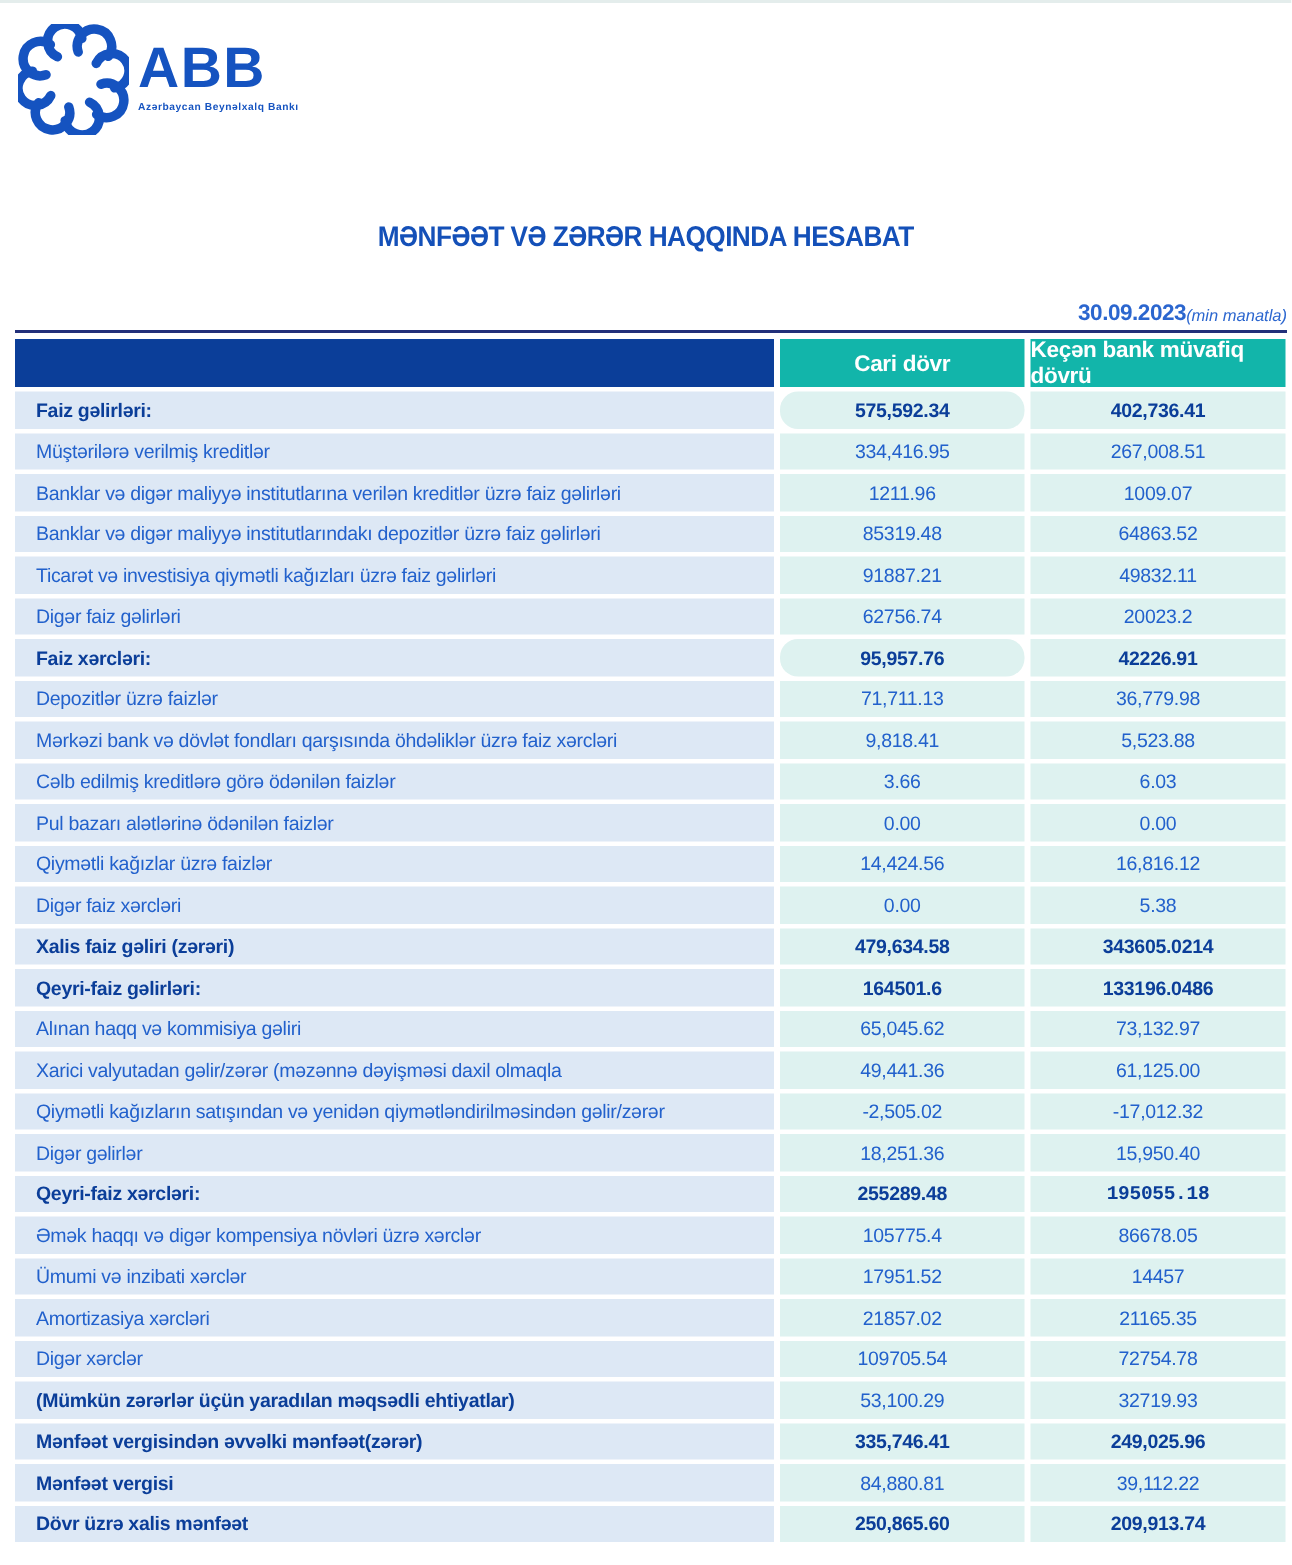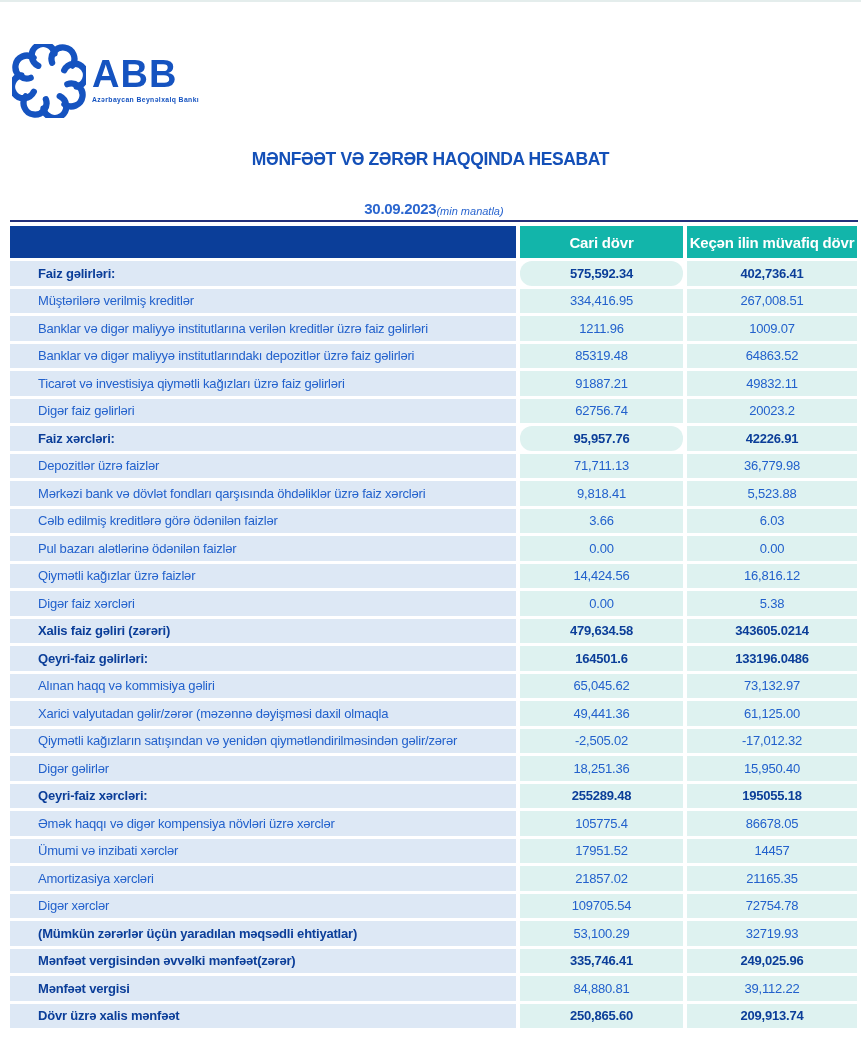--- a/index.html
+++ b/index.html
@@ -13,59 +13,59 @@
   }
   *{margin:0;padding:0;box-sizing:border-box;}
   html,body{background:#ffffff;}
   body{
     width:861px;height:1043px;position:relative;overflow:hidden;
     font-family:"Liberation Sans","DejaVu Sans",sans-serif;
   }
   .top-edge{position:absolute;top:0;left:0;width:861px;height:2px;background:#e4edec;}
 
   
-  .logo{position:absolute;top:44px;left:12px;display:flex;align-items:flex-start;gap:6px;}
+  .logo{position:absolute;top:16px;left:12px;display:flex;align-items:flex-start;gap:6px;}
   .logo-swirl{width:74px;height:74px;}
   .logo-textcol{display:flex;flex-direction:column;margin-top:10px;}
   .logo-abb{
     color:#1553c0;font-weight:bold;font-size:38px;line-height:40px;letter-spacing:1px;
   }
   .logo-sub{color:#1553c0;font-size:6.8px;font-weight:bold;letter-spacing:.4px;margin-top:2px;}
 
   
   .report-title{
     position:absolute;top:148px;left:0;width:861px;text-align:center;
     color:var(--brand-blue);font-weight:bold;font-size:19px;letter-spacing:-0.4px;
     transform:scaleX(.92);
   }
   .meta-row{
     position:absolute;top:198px;left:10px;width:848px;height:24px;
     border-bottom:2px solid var(--rule);
-    display:flex;justify-content:center;align-items:flex-end;padding-bottom:3px;
+    display:flex;justify-content:flex-end;align-items:flex-end;padding-bottom:3px;
   }
   .report-date{color:#2b66cf;font-size:15px;font-weight:bold;letter-spacing:-0.3px;}
   .unit-note{color:#2b66cf;font-size:11px;font-style:italic;}
 
   
   .pl-table{
     position:absolute;top:226px;left:10px;width:848px;
     display:grid;
     grid-template-columns:506px 163px 170px;
     column-gap:4px;row-gap:3px;
   }
   .pl-table > div{min-height:24.5px;display:flex;align-items:center;}
   .hdr{height:32px;}
   .hdr-blank{background:var(--bold-blue);}
   .hdr-col{
     background:var(--teal);color:#ffffff;font-weight:bold;font-size:15px;
     justify-content:center;letter-spacing:-0.2px;
   }
   .cell-label{
     background:var(--label-bg);color:var(--text-blue);font-size:13px;
-    padding-left:28px;white-space:nowrap;letter-spacing:-0.2px;
+    padding-left:14px;white-space:nowrap;letter-spacing:-0.2px;
   }
   .cell-val{
     background:var(--value-bg);color:var(--text-blue);font-size:13px;
     justify-content:center;letter-spacing:-0.2px;
   }
 </style>
 </head>
 <body>
 
 <div class="top-edge"></div>
@@ -93,21 +93,21 @@
 <div class="report-title">MƏNFƏƏT VƏ ZƏRƏR HAQQINDA HESABAT</div>
 
 <div class="meta-row">
   <span class="report-date">30.09.2023</span>
   <span class="unit-note">(min manatla)</span>
 </div>
 
 <div class="pl-table" id="pl-table">
   <div class="hdr hdr-blank"></div>
   <div class="hdr hdr-col">Cari dövr</div>
-  <div class="hdr hdr-col">Keçən ilin müvafiq dövr</div>
+  <div class="hdr hdr-col">Keçən bank müvafiq dövrü</div>
 
   <div class="cell-label row-bold" style="font-weight: bold; color: var(--bold-blue);">Faiz gəlirləri:</div>
   <div class="cell-val" style="font-weight: bold; color: var(--bold-blue); border-radius: 12px;">575,592.34</div>
   <div class="cell-val" style="font-weight: bold; color: var(--bold-blue);">402,736.41</div>
 
   <div class="cell-label">Müştərilərə verilmiş kreditlər</div>
   <div class="cell-val">334,416.95</div>
   <div class="cell-val">267,008.51</div>
 
   <div class="cell-label">Banklar və digər maliyyə institutlarına verilən kreditlər üzrə faiz gəlirləri</div>
@@ -173,21 +173,21 @@
   <div class="cell-label">Qiymətli kağızların satışından və yenidən qiymətləndirilməsindən gəlir/zərər</div>
   <div class="cell-val">-2,505.02</div>
   <div class="cell-val">-17,012.32</div>
 
   <div class="cell-label">Digər gəlirlər</div>
   <div class="cell-val">18,251.36</div>
   <div class="cell-val">15,950.40</div>
 
   <div class="cell-label row-bold" style="font-weight: bold; color: var(--bold-blue);">Qeyri-faiz xərcləri:</div>
   <div class="cell-val" style="font-weight: bold; color: var(--bold-blue);">255289.48</div>
-  <div class="cell-val" style="font-weight: bold; color: var(--bold-blue);">195055.18</div>
+  <div class="cell-val" style="font-weight: bold; color: var(--bold-blue); font-family: Liberation Mono, monospace;">195055.18</div>
 
   <div class="cell-label">Əmək haqqı və digər kompensiya növləri üzrə xərclər</div>
   <div class="cell-val">105775.4</div>
   <div class="cell-val">86678.05</div>
 
   <div class="cell-label">Ümumi və inzibati xərclər</div>
   <div class="cell-val">17951.52</div>
   <div class="cell-val">14457</div>
 
   <div class="cell-label">Amortizasiya xərcləri</div>

